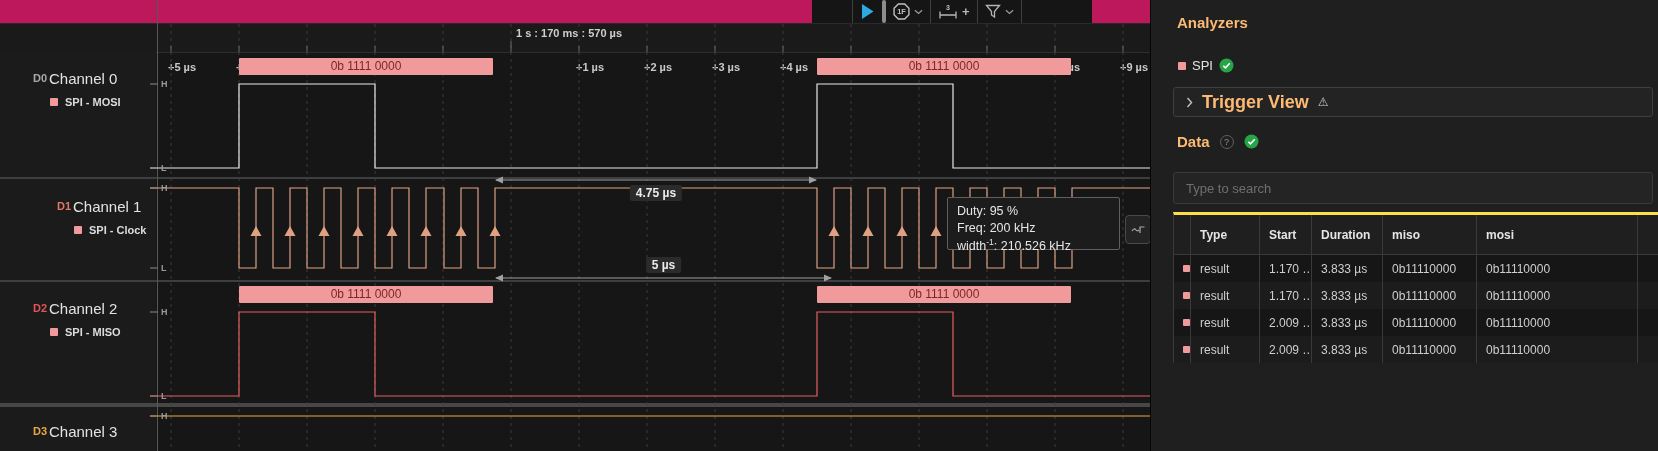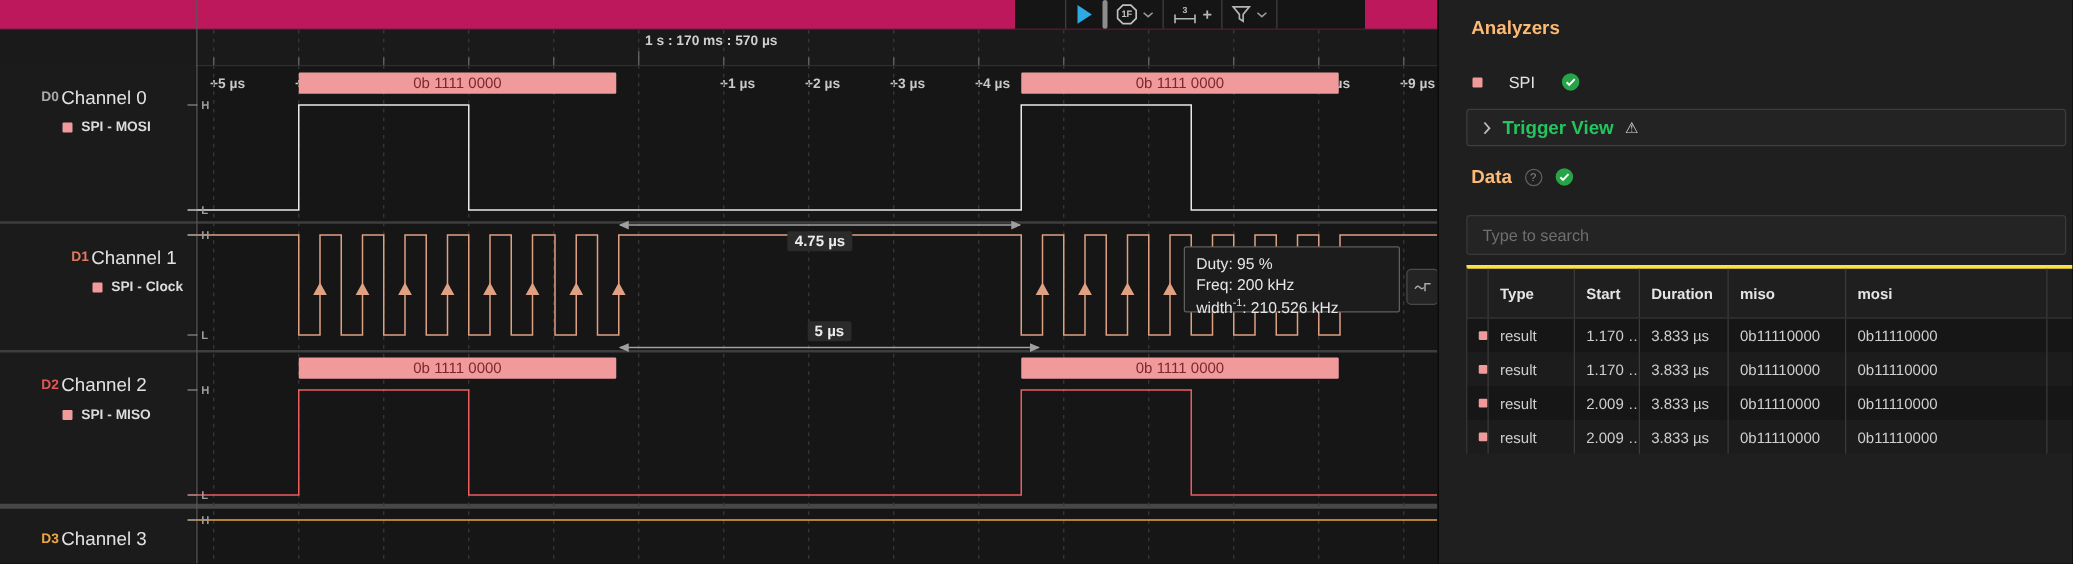--- a/index.html
+++ b/index.html
@@ -42,25 +42,25 @@
               padding:1px 6px;font-size:12px;font-weight:bold;color:#ececec;white-space:nowrap;cursor:pointer;}
   #tooltip{left:947px;top:197px;width:173px;height:53px;background:#1c1c1c;border:1px solid #5f5f5f;
            border-radius:2px;padding:5px 9px;font-size:12.5px;color:#e6e6e6;line-height:1.35;box-sizing:border-box;white-space:nowrap;}
   #tooltip sup{font-size:8.5px;}
   #jump-btn{left:1125px;top:215px;width:24px;height:27px;background:#242424;border:1px solid #4a4a4a;
             border-radius:4px;display:flex;align-items:center;justify-content:center;cursor:pointer;}
 
   
   #panel{left:1150px;top:0;width:508px;height:451px;background:#1f1f1f;border-left:1px solid #060606;box-sizing:border-box;}
   .panel-h{position:absolute;font-size:15px;font-weight:bold;color:#fdba74;}
-  #spi-row{left:1177px;top:58px;display:flex;align-items:center;gap:21px;cursor:pointer;}
+  #spi-row{left:1177px;top:58px;display:flex;align-items:center;gap:6px;cursor:pointer;}
   #spi-row .lbl{font-size:13px;color:#e3e3e3;}
   #trigger-bar{left:1172px;top:87px;width:480px;height:30px;background:#232323;border:1px solid #3e3e3e;border-radius:3px;
                box-sizing:border-box;display:flex;align-items:center;gap:9px;padding:0 12px;cursor:pointer;}
-  #trigger-bar .lbl{font-size:15px;font-weight:bold;color:#22c55e;}
+  #trigger-bar .lbl{font-size:18px;font-weight:bold;color:#fdba74;}
   .warn{font-size:12px;color:#d5d5d5;}
   #data-head{left:1176px;top:133px;display:flex;align-items:center;gap:10px;}
   .help-icon{width:14px;height:14px;border:1px solid #606060;border-radius:50%;font-size:9px;color:#909090;
              display:flex;align-items:center;justify-content:center;box-sizing:border-box;cursor:pointer;}
   #search-box{left:1172px;top:172px;width:480px;height:32px;background:#242424;border:1px solid #3a3a3a;border-radius:3px;
               box-sizing:border-box;color:#cfcfcf;font-size:13px;padding:0 12px;outline:none;
               font-family:"Liberation Sans","DejaVu Sans",sans-serif;}
   #search-box::placeholder{color:#6f6f6f;}
   #data-table{left:1172px;top:212px;width:536px;border-top:3px solid #fde047;border-left:1px solid #3a3a3a;box-sizing:border-box;}
   .t-row{display:grid;grid-template-columns:17px 69px 52px 71px 94px 161px 1fr;}

